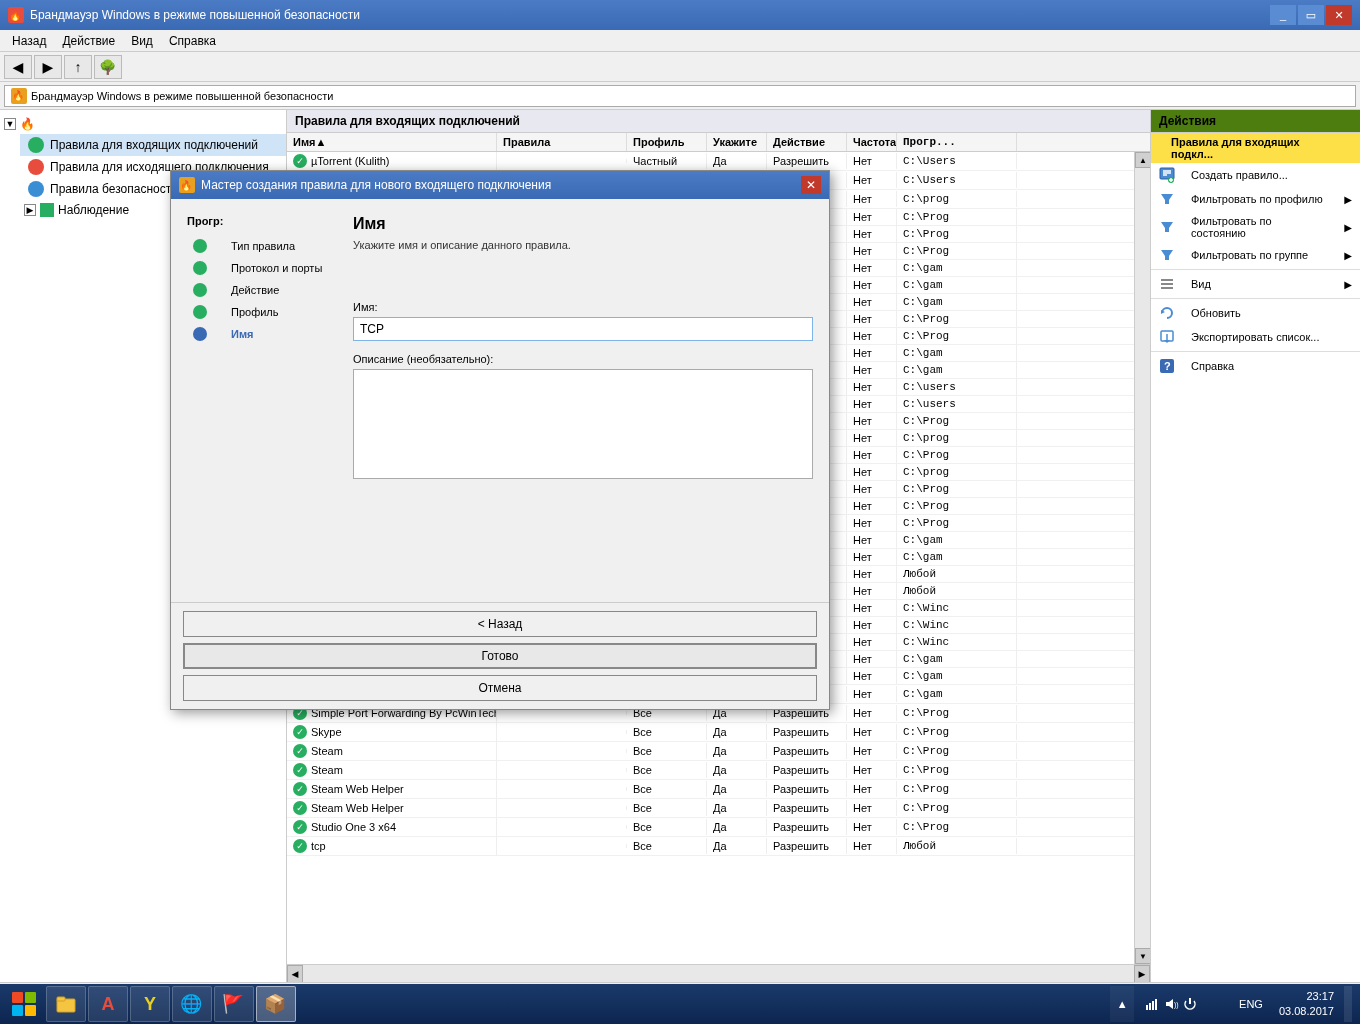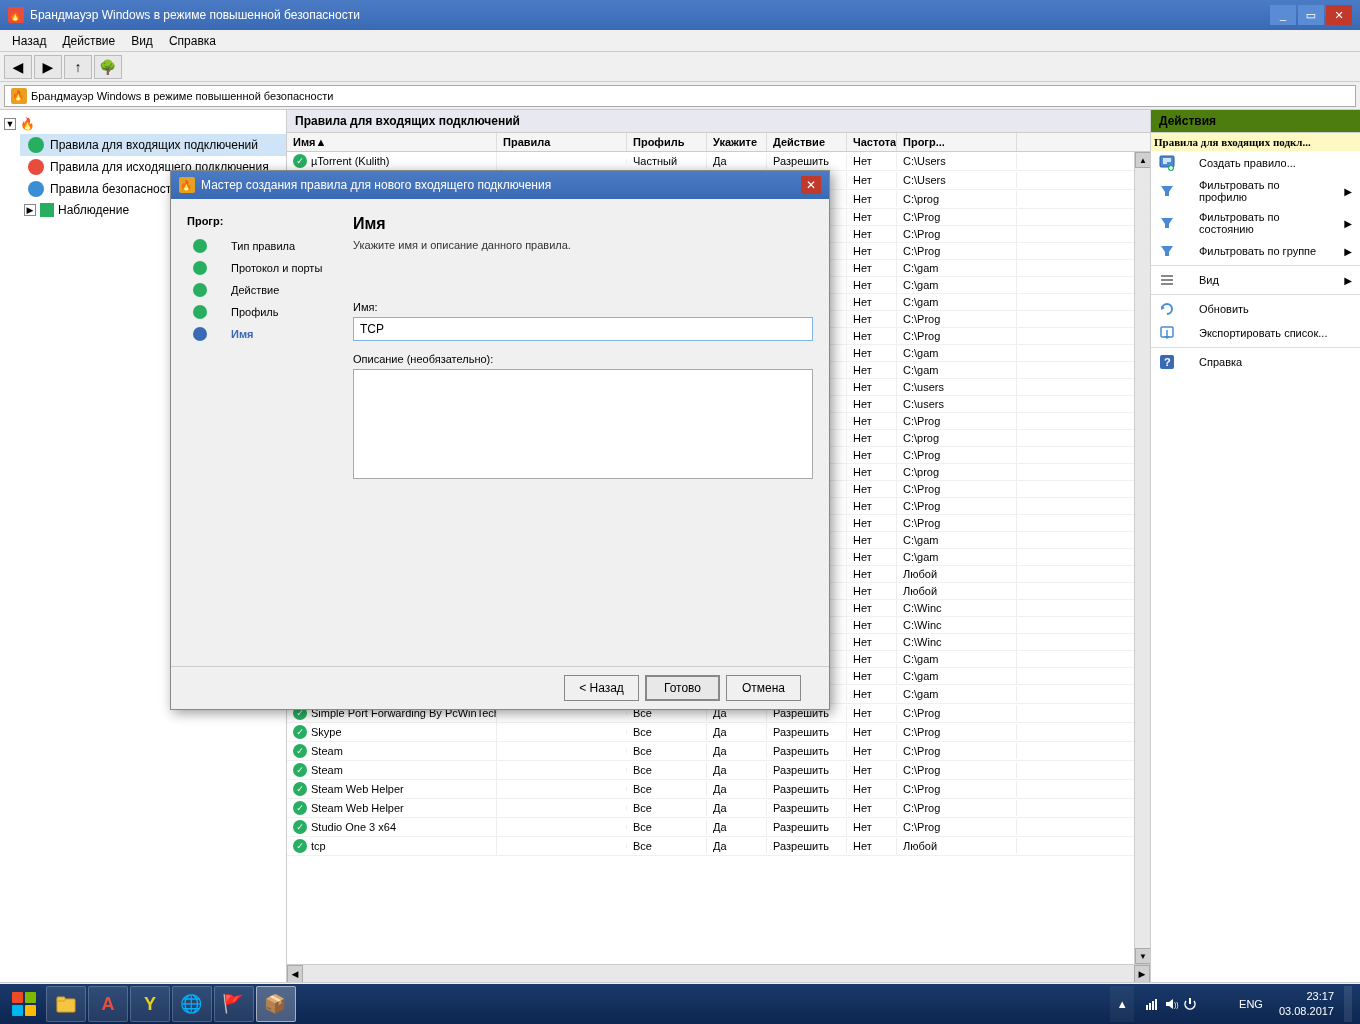--- a/index.html
+++ b/index.html
@@ -191,51 +191,50 @@
       font-size: 9px;
       margin-right: 4px;
       flex-shrink: 0;
     }
     .col-name { width: 210px; display: flex; align-items: center; }
     .col-group { width: 130px; }
     .col-profile { width: 80px; }
     .col-enabled { width: 60px; }
     .col-action { width: 80px; }
     .col-freq { width: 50px; }
-    .col-prog { width: 120px; }
+    .col-prog { width: 120px; font-family: Liberation Mono, monospace; }
 
     
     .right-sidebar {
       width: 210px;
       background: white;
       border-left: 1px solid #ccc;
       overflow-y: auto;
     }
     .rs-title {
       background: #4d7c0f;
       padding: 4px 8px;
       font-size: 12px;
       font-weight: bold;
       border-bottom: 1px solid #ccc;
     }
     .rs-section-header {
-      background: #fef9c3;
-      padding: 3px 3px;
+      background: #fde047;
+      padding: 3px 20px;
       font-size: 11px;
       font-weight: bold;
       cursor: pointer;
-      font-family: Liberation Serif, serif;
     }
     .rs-item {
       display: flex;
       align-items: center;
       padding: 4px 8px;
       font-size: 11px;
       cursor: pointer;
-      gap: 24px;
+      gap: 16px;
     }
     .rs-icon {
       width: 16px; height: 16px;
       flex-shrink: 0;
       display: flex; align-items: center; justify-content: center;
     }
     .rs-divider {
       height: 1px;
       background: #ddd;
       margin: 2px 0;
@@ -466,23 +465,24 @@
       border: 1px solid #aaa;
       padding: 4px 6px;
       font-size: 12px;
       outline: none;
       resize: none;
       background: white;
     }
     .modal-footer {
       display: flex;
       justify-content: flex-end;
-      padding: 8px 28px;
+      padding: 8px 12px;
       gap: 6px;
       border-top: 1px solid #ccc;
+      flex-direction: column;
     }
     .modal-btn {
       min-width: 75px;
       height: 26px;
       padding: 0 12px;
       font-size: 12px;
       border: 1px solid #888;
       background: #f0f0f0;
       cursor: pointer;
       display: flex; align-items: center; justify-content: center;

